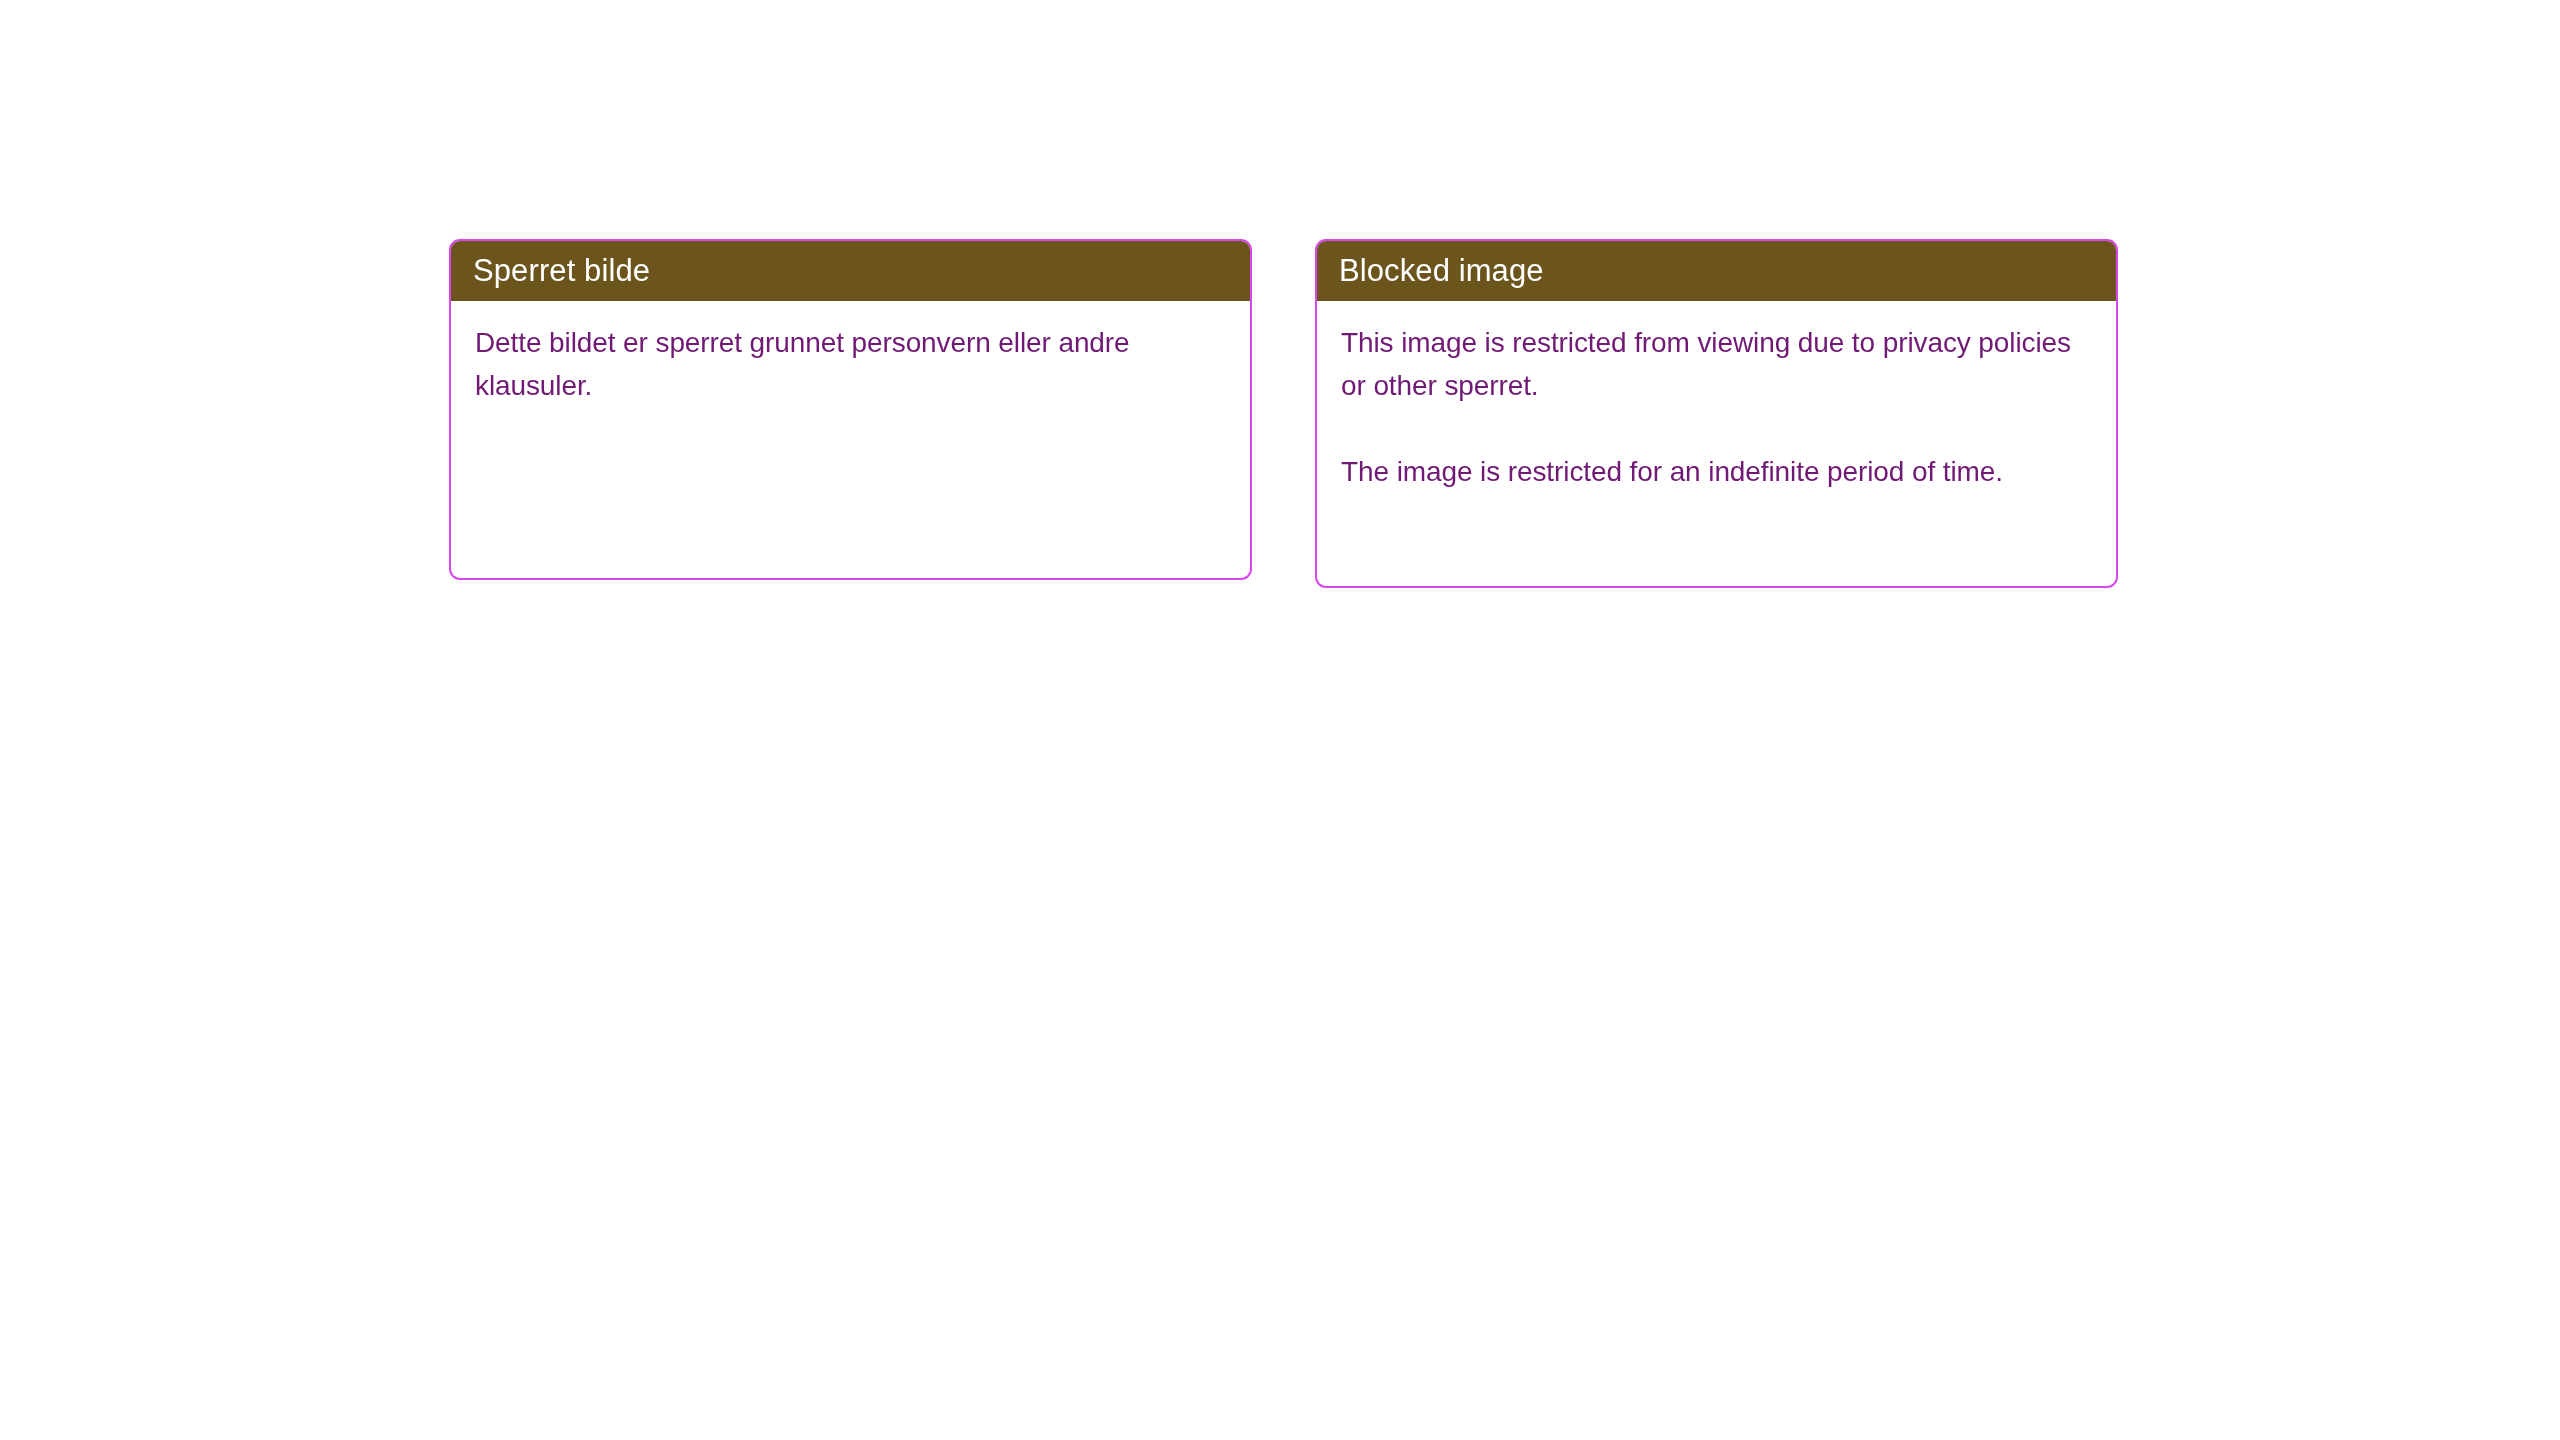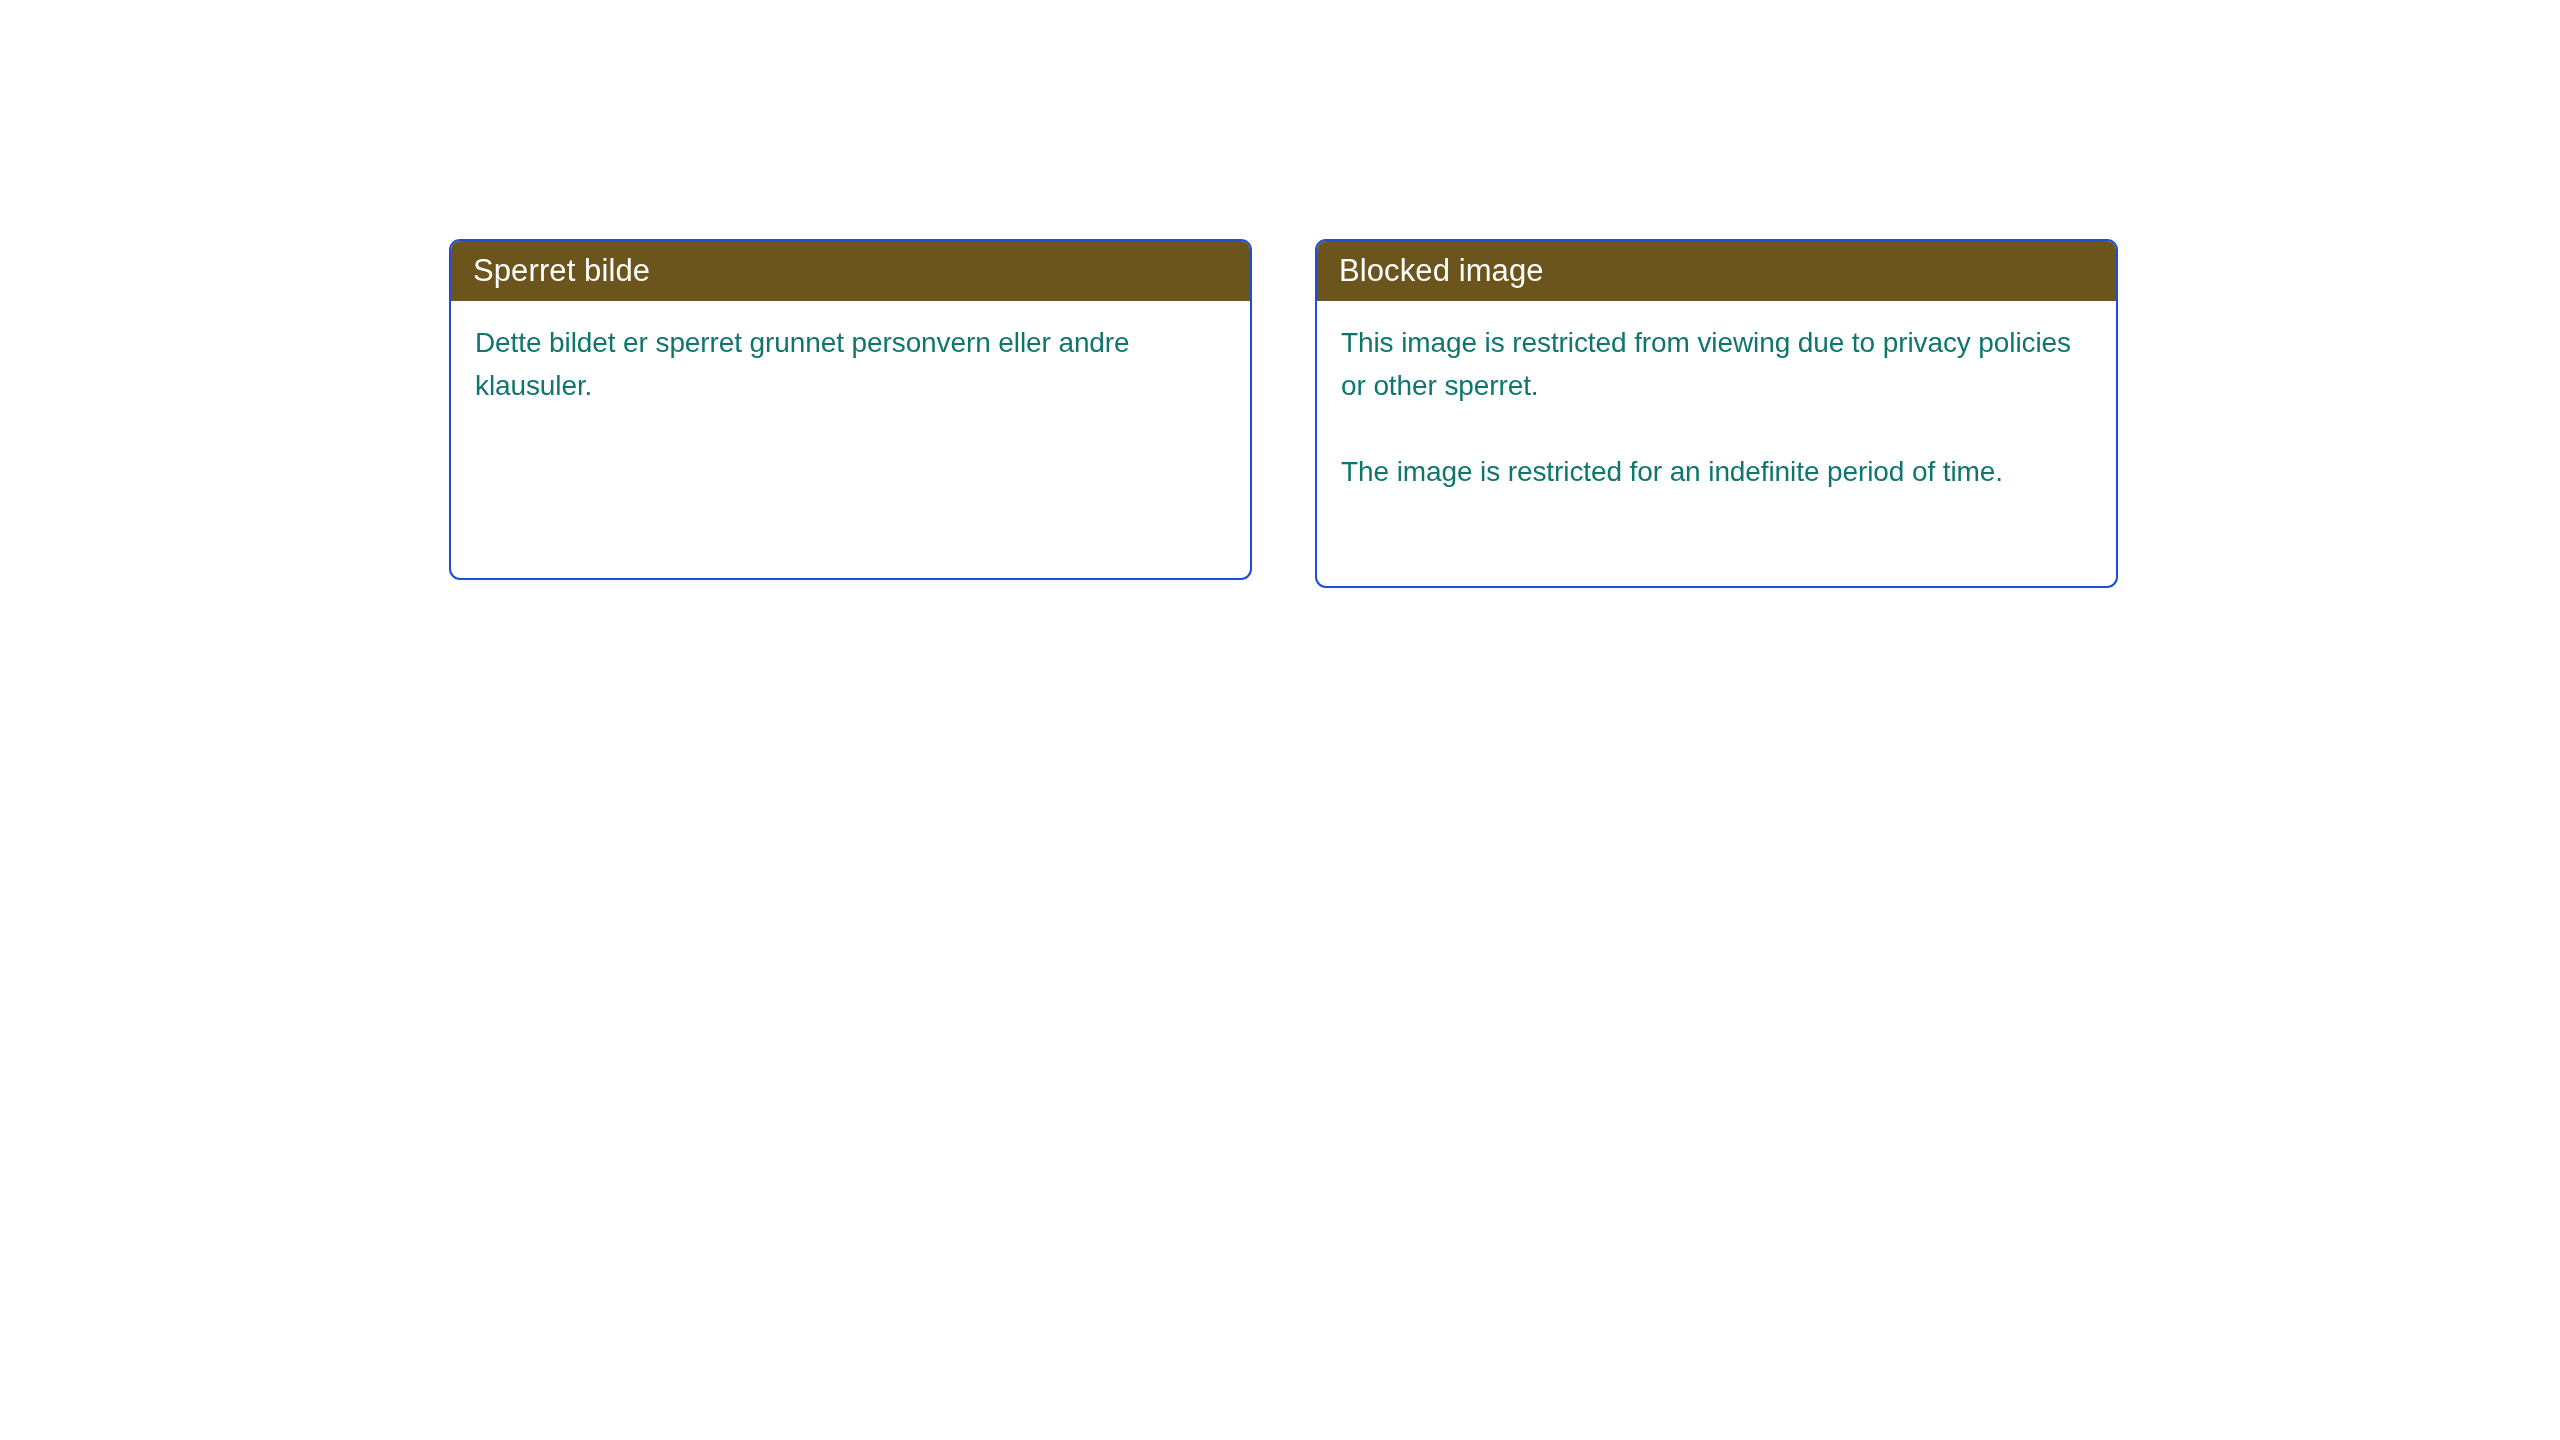--- a/index.html
+++ b/index.html
@@ -20,21 +20,21 @@
     left: 0;
     top: 0;
     width: 2560px;
     height: 1440px;
   }
 
   .notice-card {
     position: absolute;
     box-sizing: border-box;
     background: #ffffff;
-    border: 2px solid #1d4ed8;
+    border: 2px solid #d946ef;
     border-radius: 11px;
     overflow: hidden;
   }
 
   .notice-card.left {
     left: 449px;
     top: 239px;
     width: 803px;
     height: 341px;
   }
@@ -66,21 +66,21 @@
     letter-spacing: 0.1px;
     white-space: nowrap;
   }
 
   .card-body {
     box-sizing: border-box;
     padding: 20px 22px 0 24px;
   }
 
   .card-paragraph {
-    color: #0f766e;
+    color: #701a75;
     font-size: 28px;
     line-height: 43px;
     font-weight: 400;
     margin: 0;
     letter-spacing: -0.1px;
   }
 
   .paragraph-gap {
     height: 43px;
   }

